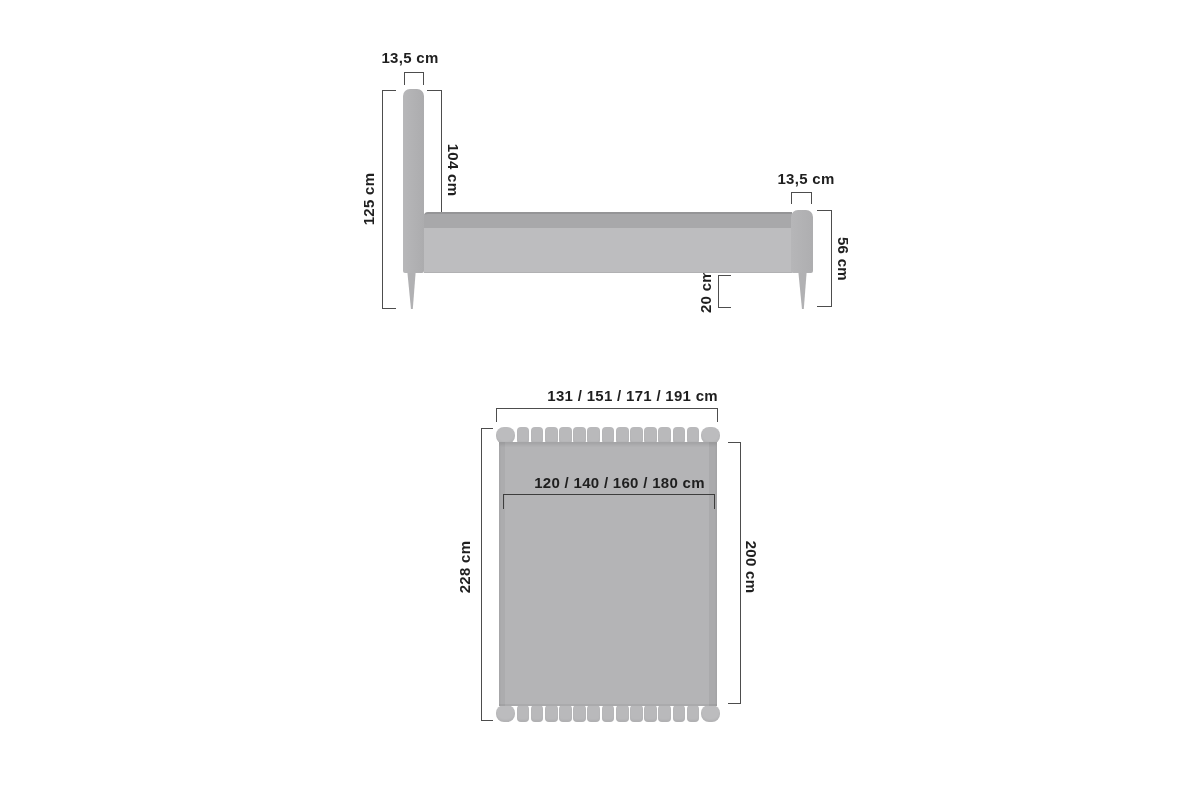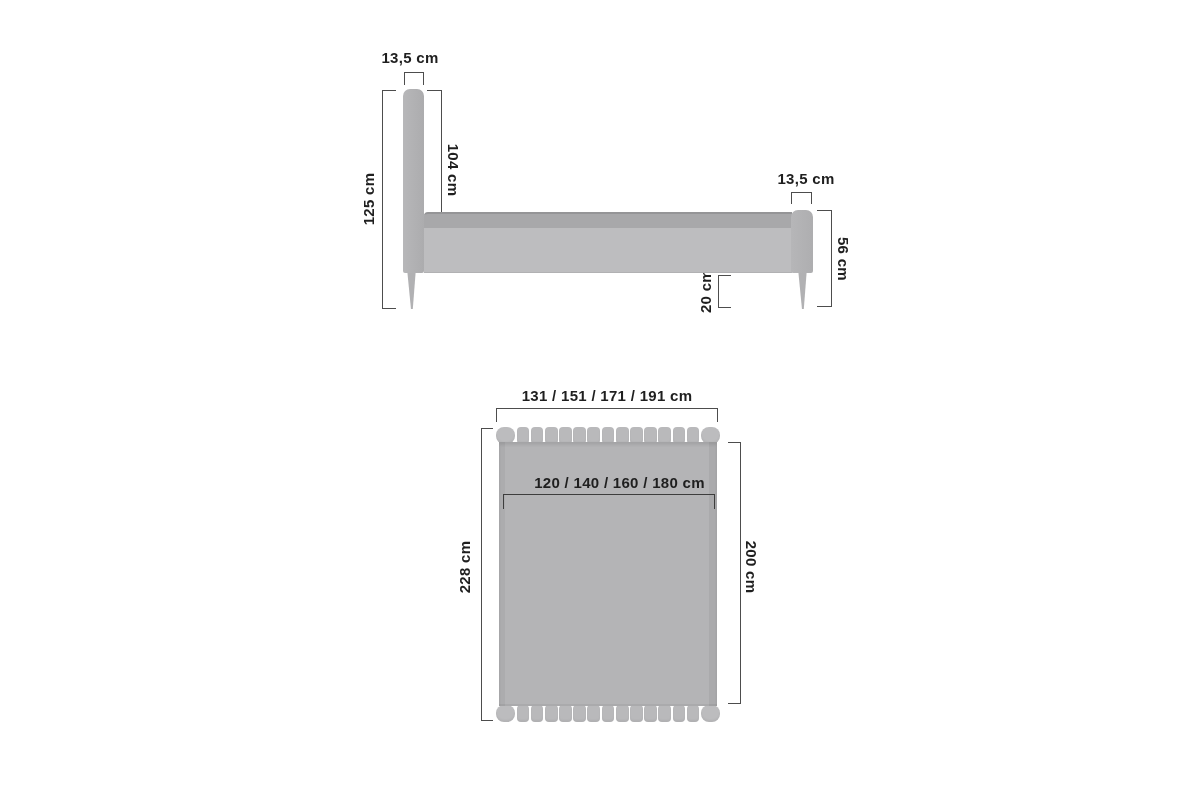--- a/index.html
+++ b/index.html
@@ -98,21 +98,21 @@
 
     <div class="dim-label rot-cw" style="left:808px;top:250px;width:70px;">56 cm</div>
     <div class="bk bk-right" style="left:817px;top:210px;width:15px;height:97px;"></div>
 
     <div class="dim-label rot-ccw" style="left:671px;top:282px;width:70px;">20 cm</div>
     <div class="bk bk-left" style="left:718px;top:275px;width:13px;height:33px;"></div>
   </div>
 
   <div>
 
-    <div class="dim-label" style="left:496px;top:387px;width:222px;">131 / 151 / 171 / 191 cm</div>
+    <div class="dim-label" style="left:496px;top:387px;width:222px;text-align:right;">131 / 151 / 171 / 191 cm</div>
     <div class="bk bk-top" style="left:496px;top:408px;width:222px;height:14px;"></div>
 
     <div class="abs slat-row slat-row-top">
         <div class="slat"></div>
         <div class="slat"></div>
         <div class="slat"></div>
         <div class="slat"></div>
         <div class="slat"></div>
         <div class="slat"></div>
         <div class="slat"></div>

